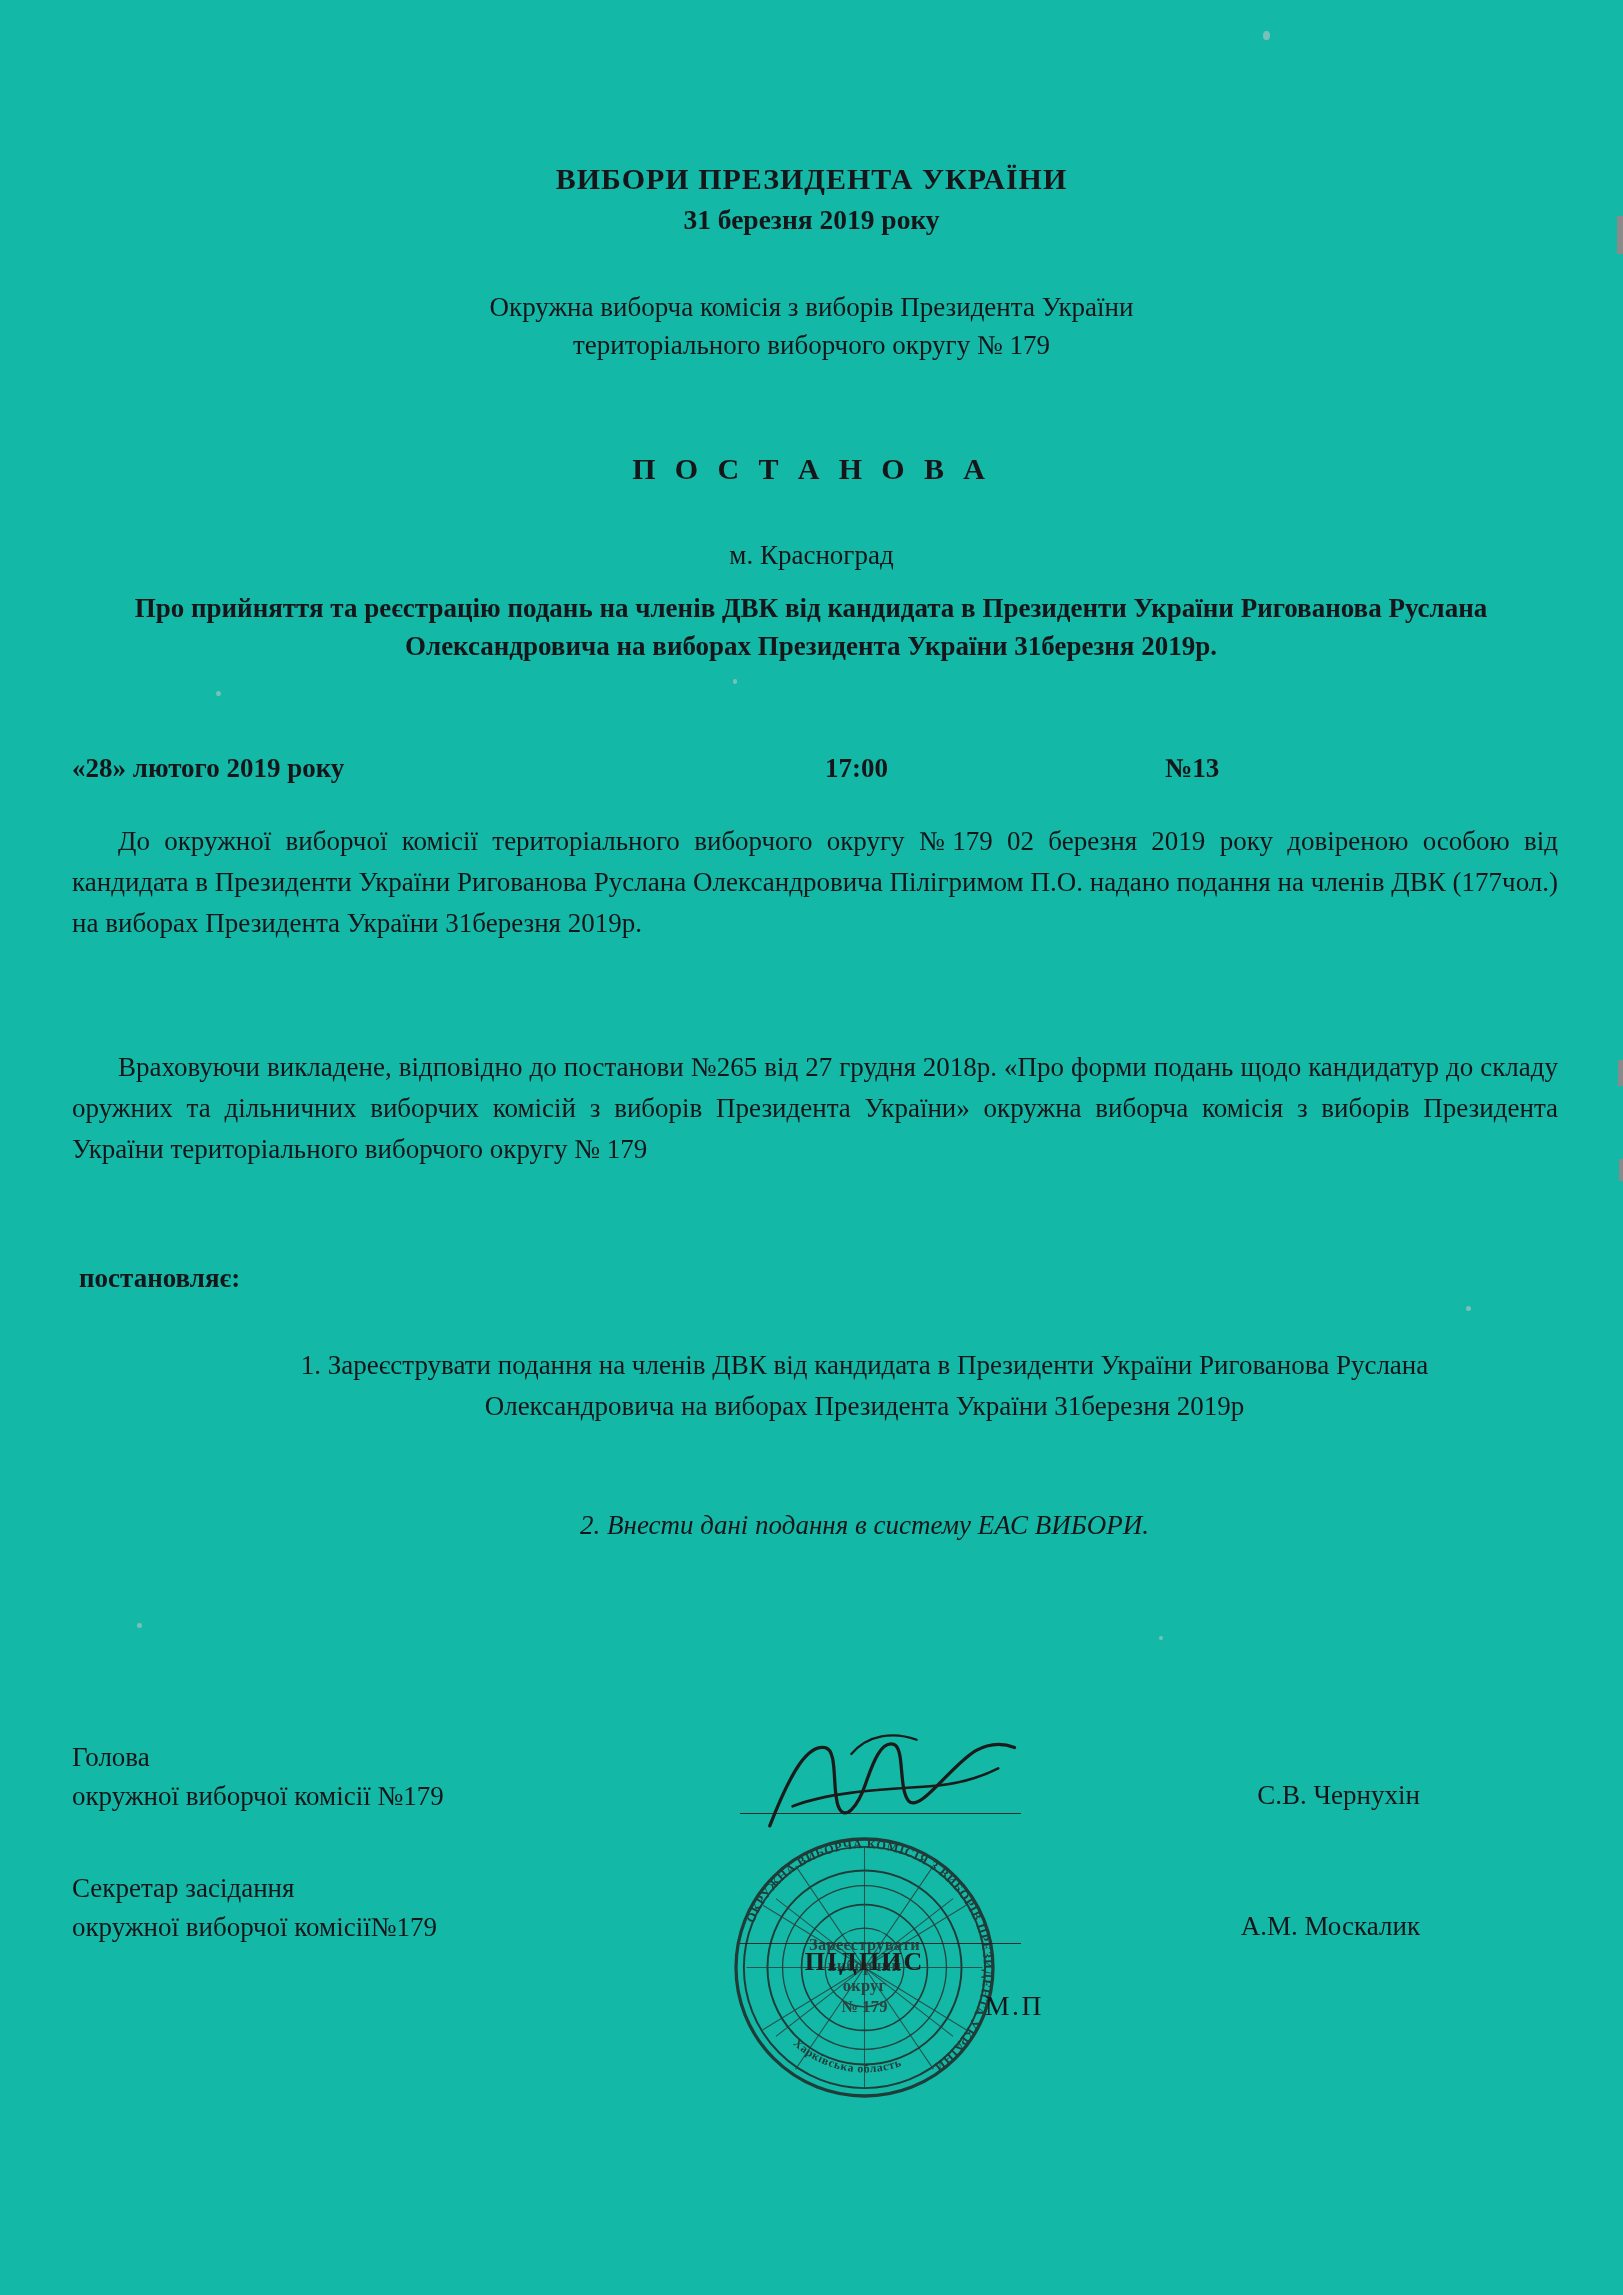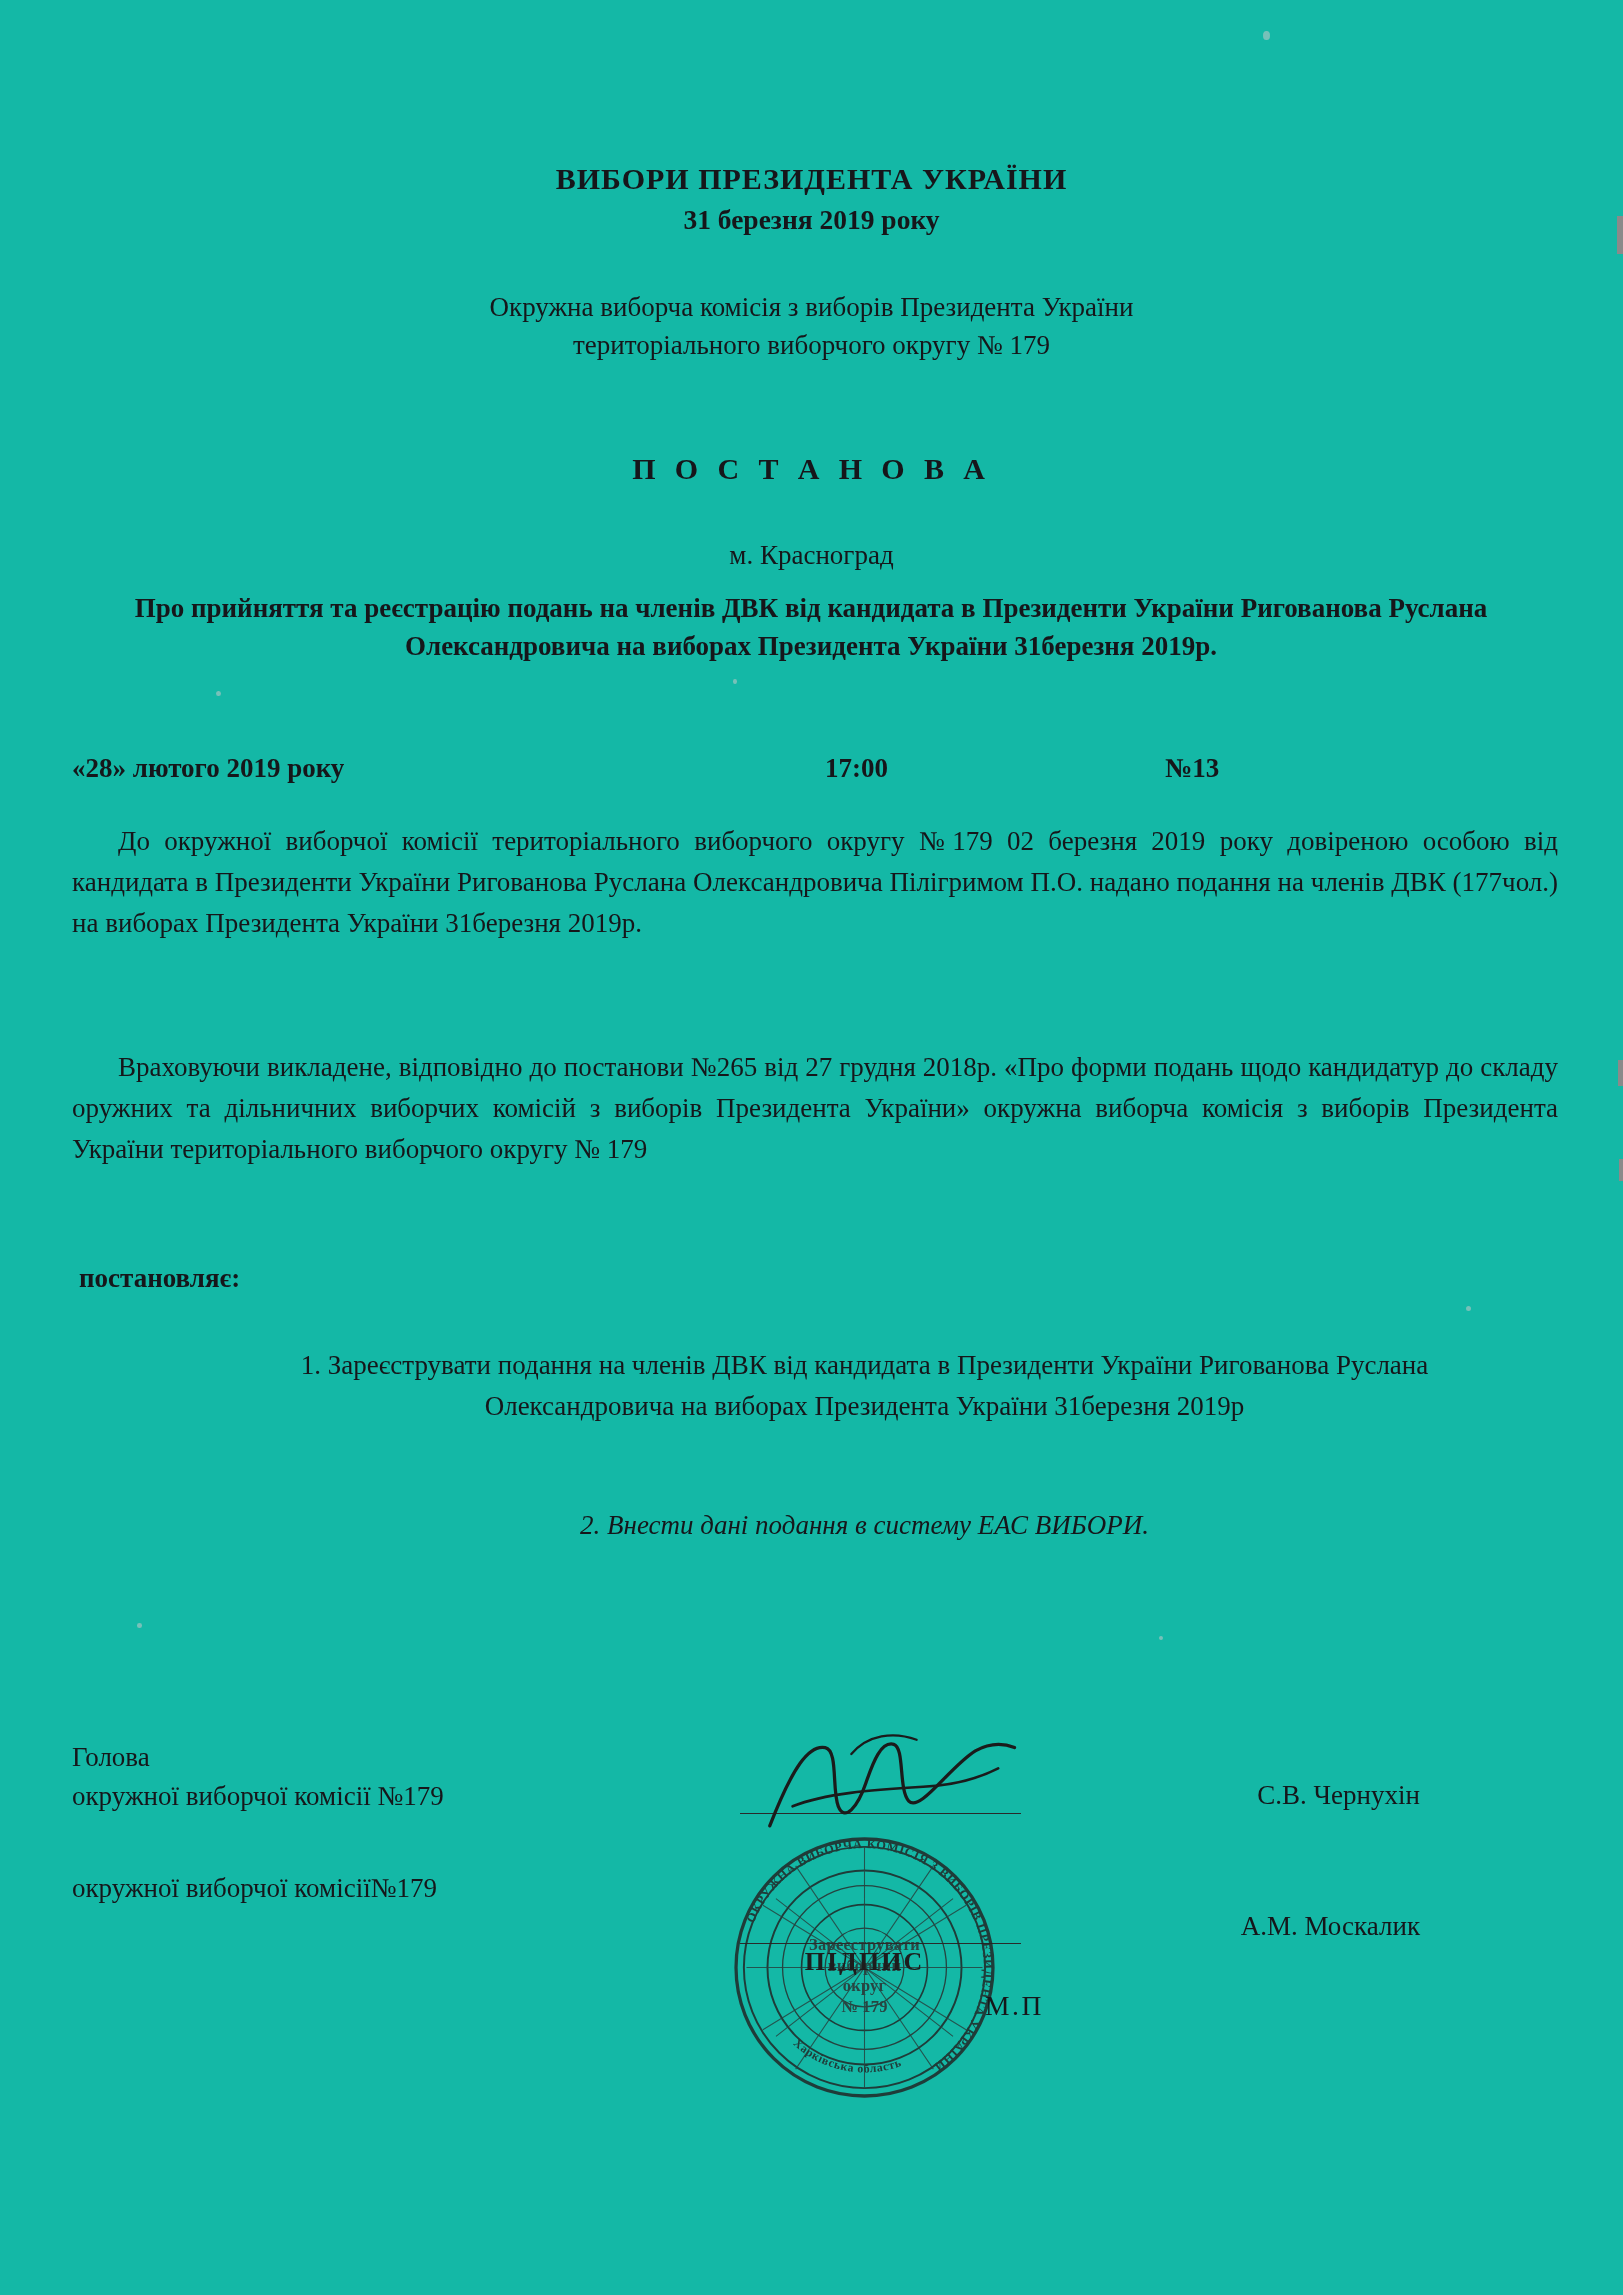--- a/index.html
+++ b/index.html
@@ -260,20 +260,21 @@
     <div class="item item-2">2. Внести  дані подання в систему ЕАС ВИБОРИ.</div>
 
     <div class="sign-block sign-1">
       <div>Голова</div>
       <div>окружної виборчої комісії №179</div>
     </div>
     <div class="sign-name name-1">С.В. Чернухін</div>
     <div class="sign-rule rule-1"></div>
 
     <div class="sign-block sign-2">
+      <div>Секретар засідання</div>
       <div>окружної виборчої комісії№179</div>
     </div>
     <div class="sign-name name-2">А.М. Москалик</div>
     <div class="sign-rule rule-2"></div>
 
     <svg class="signature" viewBox="0 0 420 190" fill="none">
       <path d="M25 150 C 60 60, 85 25, 110 30 C 130 34, 120 95, 130 120 C 140 145, 160 120, 172 85 C 184 50, 196 20, 215 25 C 232 30, 222 95, 238 112 C 255 130, 300 60, 340 35 C 360 24, 380 22, 400 30" stroke="#1b1b1b" stroke-width="5" stroke-linecap="round"></path>
       <path d="M60 120 C 110 100, 180 95, 260 90 C 300 88, 340 80, 375 62" stroke="#1b1b1b" stroke-width="4" stroke-linecap="round"></path>
       <path d="M150 40 C 175 10, 215 5, 250 18" stroke="#1b1b1b" stroke-width="3.5" stroke-linecap="round"></path>
     </svg>

